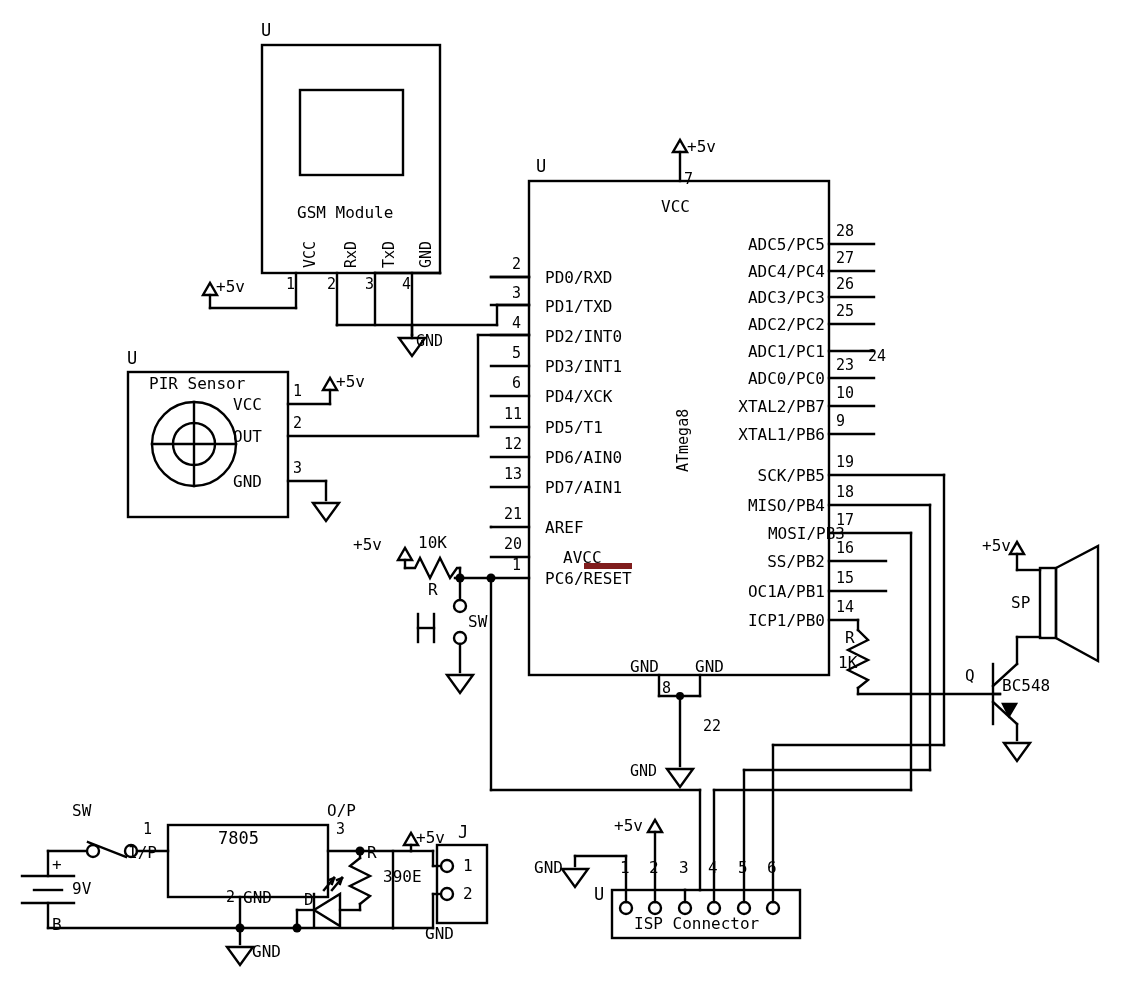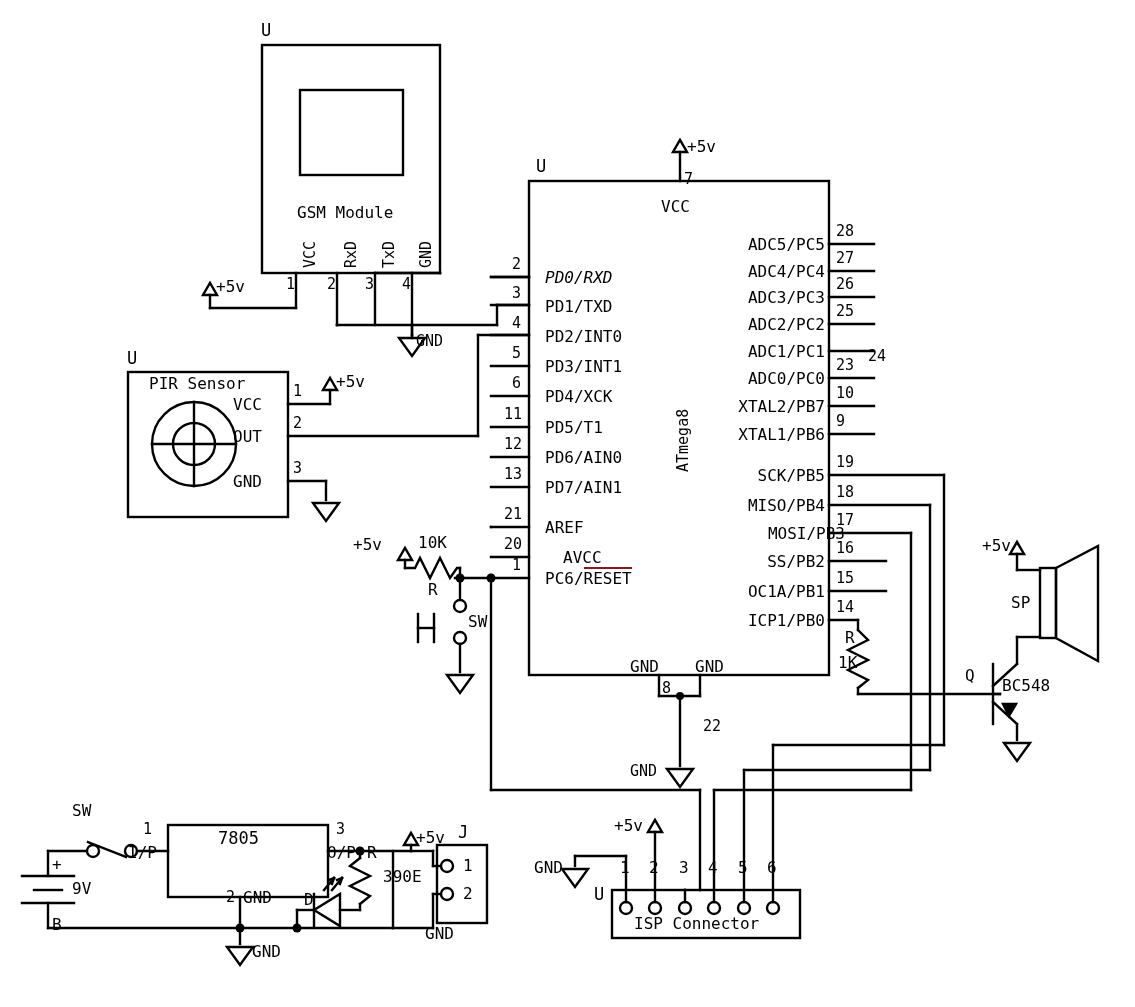--- a/index.html
+++ b/index.html
@@ -266,31 +266,31 @@
 <div class="lbl t15" style="left:293px;top:416px;">2</div>
 <div class="lbl t15" style="left:293px;top:461px;">3</div>
 <div class="lbl t16" style="left:336px;top:374px;">+5v</div>
 
 <div class="lbl t17" style="left:536px;top:158px;">U</div>
 <div class="lbl t16" style="left:661px;top:199px;">VCC</div>
 <div class="lbl t15" style="left:684px;top:172px;">7</div>
 <div class="lbl t16" style="left:687px;top:139px;">+5v</div>
 <div class="lbl t15 rot90" style="left:676px;top:472px;">ATmega8</div>
 
-<div class="lbl t16" style="left:545px;top:270px;font-style:italic;">PD0/RXD</div>
+<div class="lbl t16" style="left:545px;top:270px;">PD0/RXD</div>
 <div class="lbl t16" style="left:545px;top:299px;">PD1/TXD</div>
 <div class="lbl t16" style="left:545px;top:329px;">PD2/INT0</div>
 <div class="lbl t16" style="left:545px;top:359px;">PD3/INT1</div>
 <div class="lbl t16" style="left:545px;top:389px;">PD4/XCK</div>
 <div class="lbl t16" style="left:545px;top:420px;">PD5/T1</div>
 <div class="lbl t16" style="left:545px;top:450px;">PD6/AIN0</div>
 <div class="lbl t16" style="left:545px;top:480px;">PD7/AIN1</div>
 <div class="lbl t16" style="left:545px;top:520px;">AREF</div>
 <div class="lbl t16" style="left:563px;top:550px;text-align:center;">AVCC</div>
-<div class="lbl t16" style="left:545px;top:571px;"><span>PC6/</span><span style="border-top:2px solid #7f1d1d;">RESET</span></div>
+<div class="lbl t16" style="left:545px;top:571px;"><span>PC6/</span><span style="border-top:6px solid #7f1d1d;">RESET</span></div>
 
 <div class="lbl t15" style="left:512px;top:257px;">2</div>
 <div class="lbl t15" style="left:512px;top:286px;">3</div>
 <div class="lbl t15" style="left:512px;top:316px;">4</div>
 <div class="lbl t15" style="left:512px;top:346px;">5</div>
 <div class="lbl t15" style="left:512px;top:376px;">6</div>
 <div class="lbl t15" style="left:504px;top:407px;">11</div>
 <div class="lbl t15" style="left:504px;top:437px;">12</div>
 <div class="lbl t15" style="left:504px;top:467px;">13</div>
 <div class="lbl t15" style="left:504px;top:507px;">21</div>
@@ -348,21 +348,21 @@
 <div class="lbl t16" style="left:72px;top:803px;">SW</div>
 <div class="lbl t16" style="left:52px;top:857px;">+</div>
 <div class="lbl t16" style="left:72px;top:881px;text-align:center;">9V</div>
 <div class="lbl t16" style="left:52px;top:917px;">B</div>
 <div class="lbl t17" style="left:218px;top:830px;">7805</div>
 <div class="lbl t15" style="left:143px;top:822px;">1</div>
 <div class="lbl t16" style="left:128px;top:845px;">I/P</div>
 <div class="lbl t15" style="left:226px;top:890px;">2</div>
 <div class="lbl t16" style="left:243px;top:890px;">GND</div>
 <div class="lbl t15" style="left:336px;top:822px;">3</div>
-<div class="lbl t16" style="left:327px;top:845px;">O/P</div>
+<div class="lbl t16" style="left:327px;top:803px;">O/P</div>
 <div class="lbl t16" style="left:367px;top:845px;">R</div>
 <div class="lbl t16" style="left:383px;top:869px;text-align:center;">390E</div>
 <div class="lbl t16" style="left:304px;top:892px;">D</div>
 <div class="lbl t16" style="left:416px;top:830px;">+5v</div>
 <div class="lbl t16" style="left:252px;top:944px;">GND</div>
 <div class="lbl t17" style="left:458px;top:824px;">J</div>
 <div class="lbl t16" style="left:463px;top:858px;">1</div>
 <div class="lbl t16" style="left:463px;top:886px;">2</div>
 <div class="lbl t16" style="left:425px;top:926px;">GND</div>
 

